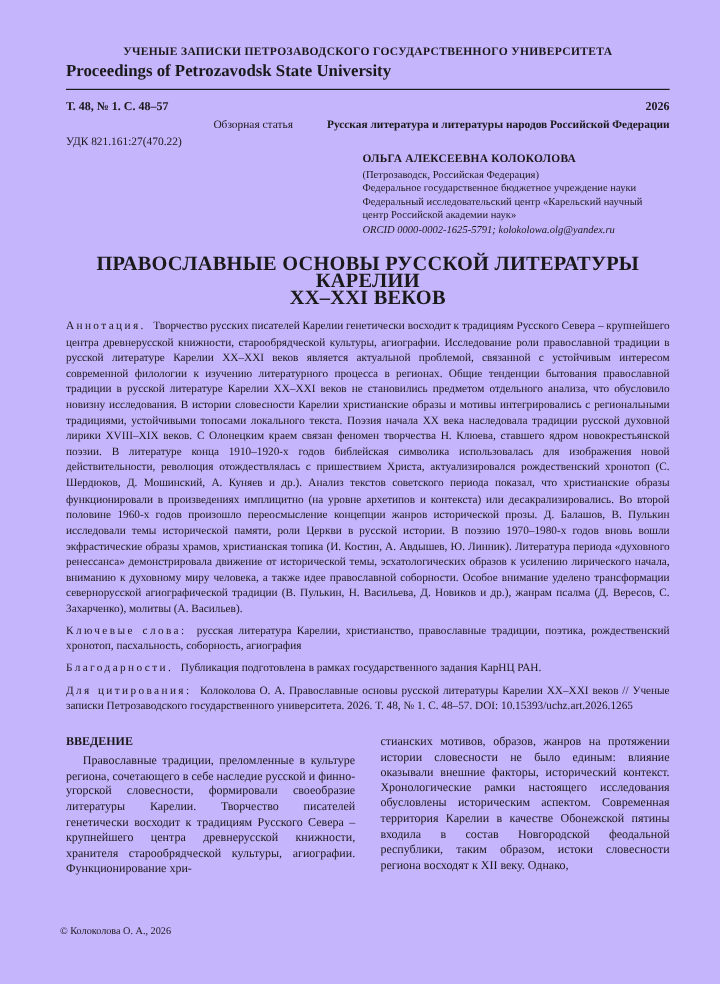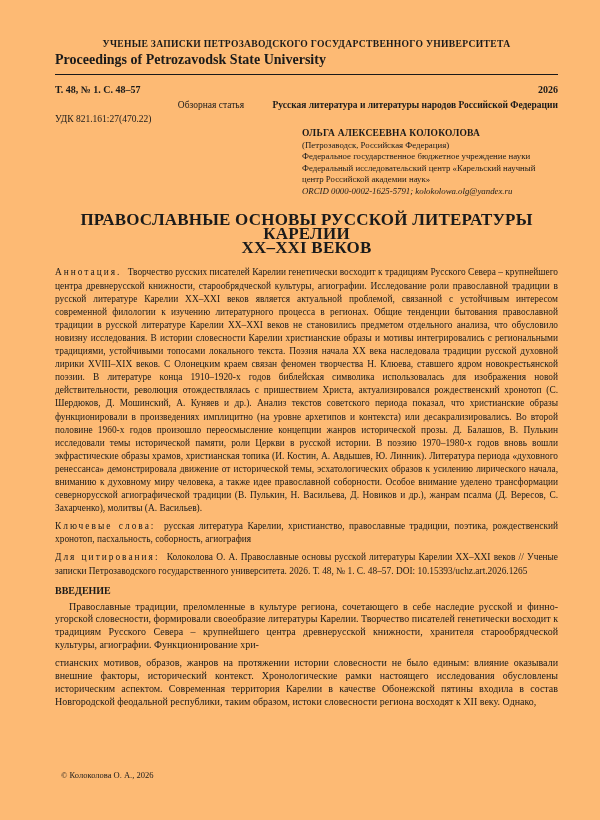--- a/index.html
+++ b/index.html
@@ -1,21 +1,21 @@
 <!DOCTYPE html>
 <html><head>
 <meta charset="utf-8">
 <style>
   * { margin: 0; padding: 0; box-sizing: border-box; }
   html, body { background: #ffffff; }
   .page {
     position: relative;
     width: 600px;
     height: 820px;
-    background: #fdba74;
+    background: #c4b5fd;
     color: #1a1a1a;
     font-family: "Liberation Serif", serif;
     padding: 38px 42px 0 55px;
     overflow: hidden;
   }
   .journal-ru {
     text-align: center;
     font-weight: bold;
     font-size: 9.6px;
     letter-spacing: 0.3px;
@@ -68,38 +68,37 @@
   .abstract-p, .kw-p, .ack-p, .cite-p {
     font-size: 9.4px;
     line-height: 13.1px;
     text-align: justify;
     margin-top: 11px;
   }
   .kw-p, .ack-p, .cite-p { margin-top: 5px; }
   .spaced-label { letter-spacing: 2px; margin-right: 4px; }
   .two-col {
     display: flex;
-    gap: 5px;
-    margin-top: 7px;
+    gap: 21px;
+    margin-top: 17px;
     font-size: 10px;
     line-height: 12.9px;
     text-align: justify;
-    flex-direction: column;
   }
   .col { flex: 1; min-width: 0; }
   .intro-heading {
     font-weight: bold;
     font-size: 10px;
     text-align: left;
     margin-bottom: 3px;
   }
   .col p.indent { text-indent: 14px; }
   .page-footer {
     position: absolute;
-    left: 61px;
+    left: 50px;
     top: 770px;
     font-size: 8.5px;
   }
 </style>
 </head>
 <body>
 
 <div class="page">
 
   <div>
@@ -134,20 +133,24 @@
   <p class="abstract-p">
     <span class="spaced-label">Аннотация.</span>
     <span>Творчество русских писателей Карелии генетически восходит к традициям Русского Севера – крупнейшего центра древнерусской книжности, старообрядческой культуры, агиографии. Исследование роли православной традиции в русской литературе Карелии XX–XXI веков является актуальной проблемой, связанной с устойчивым интересом современной филологии к изучению литературного процесса в регионах. Общие тенденции бытования православной традиции в русской литературе Карелии XX–XXI веков не становились предметом отдельного анализа, что обусловило новизну исследования. В истории словесности Карелии христианские образы и мотивы интегрировались с региональными традициями, устойчивыми топосами локального текста. Поэзия начала XX века наследовала традиции русской духовной лирики XVIII–XIX веков. С Олонецким краем связан феномен творчества Н. Клюева, ставшего ядром новокрестьянской поэзии. В литературе конца 1910–1920-х годов библейская символика использовалась для изображения новой действительности, революция отождествлялась с пришествием Христа, актуализировался рождественский хронотоп (С. Шердюков, Д. Мошинский, А. Куняев и др.). Анализ текстов советского периода показал, что христианские образы функционировали в произведениях имплицитно (на уровне архетипов и контекста) или десакрализировались. Во второй половине 1960-х годов произошло переосмысление концепции жанров исторической прозы. Д. Балашов, В. Пулькин исследовали темы исторической памяти, роли Церкви в русской истории. В поэзию 1970–1980-х годов вновь вошли экфрастические образы храмов, христианская топика (И. Костин, А. Авдышев, Ю. Линник). Литература периода «духовного ренессанса» демонстрировала движение от исторической темы, эсхатологических образов к усилению лирического начала, вниманию к духовному миру человека, а также идее православной соборности. Особое внимание уделено трансформации севернорусской агиографической традиции (В. Пулькин, Н. Васильева, Д. Новиков и др.), жанрам псалма (Д. Вересов, С. Захарченко), молитвы (А. Васильев).</span>
   </p>
 
   <p class="kw-p">
     <span class="spaced-label">Ключевые слова:</span>
     <span>русская литература Карелии, христианство, православные традиции, поэтика, рождественский хронотоп, пасхальность, соборность, агиография</span>
   </p>
 
+  <p class="ack-p">
+    <span class="spaced-label">Благодарности.</span>
+    <span>Публикация подготовлена в рамках государственного задания КарНЦ РАН.</span>
+  </p>
 
   <p class="cite-p">
     <span class="spaced-label">Для цитирования:</span>
     <span>Колоколова О. А. Православные основы русской литературы Карелии XX–XXI веков // Ученые записки Петрозаводского государственного университета. 2026. Т. 48, № 1. С. 48–57. DOI: 10.15393/uchz.art.2026.1265</span>
   </p>
 
   <div class="two-col">
     <div class="col">
       <h2 class="intro-heading">ВВЕДЕНИЕ</h2>
       <p class="indent">Православные традиции, преломленные в культуре региона, сочетающего в себе наследие русской и финно-угорской словесности, формировали своеобразие литературы Карелии. Творчество писателей генетически восходит к традициям Русского Севера – крупнейшего центра древнерусской книжности, хранителя старообрядческой культуры, агиографии. Функционирование хри-</p>

